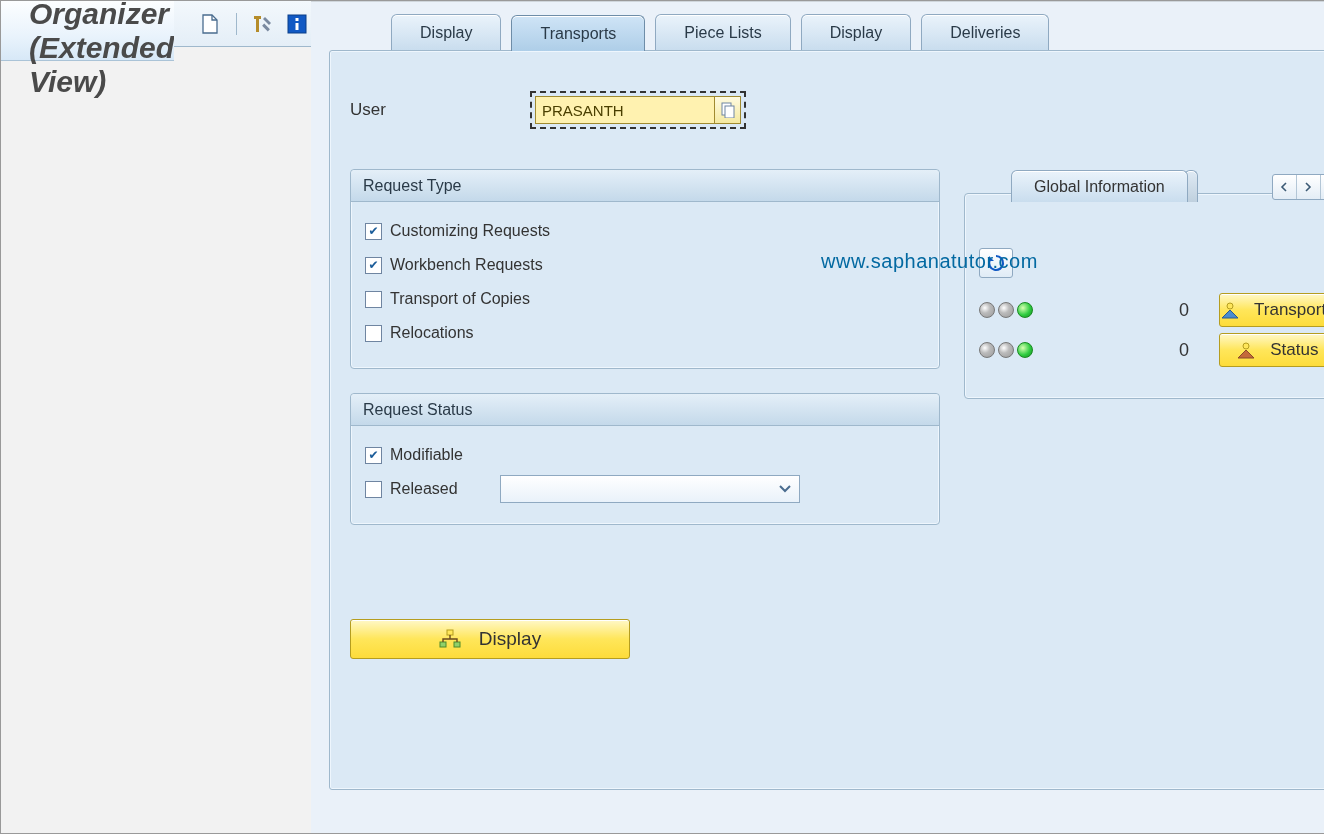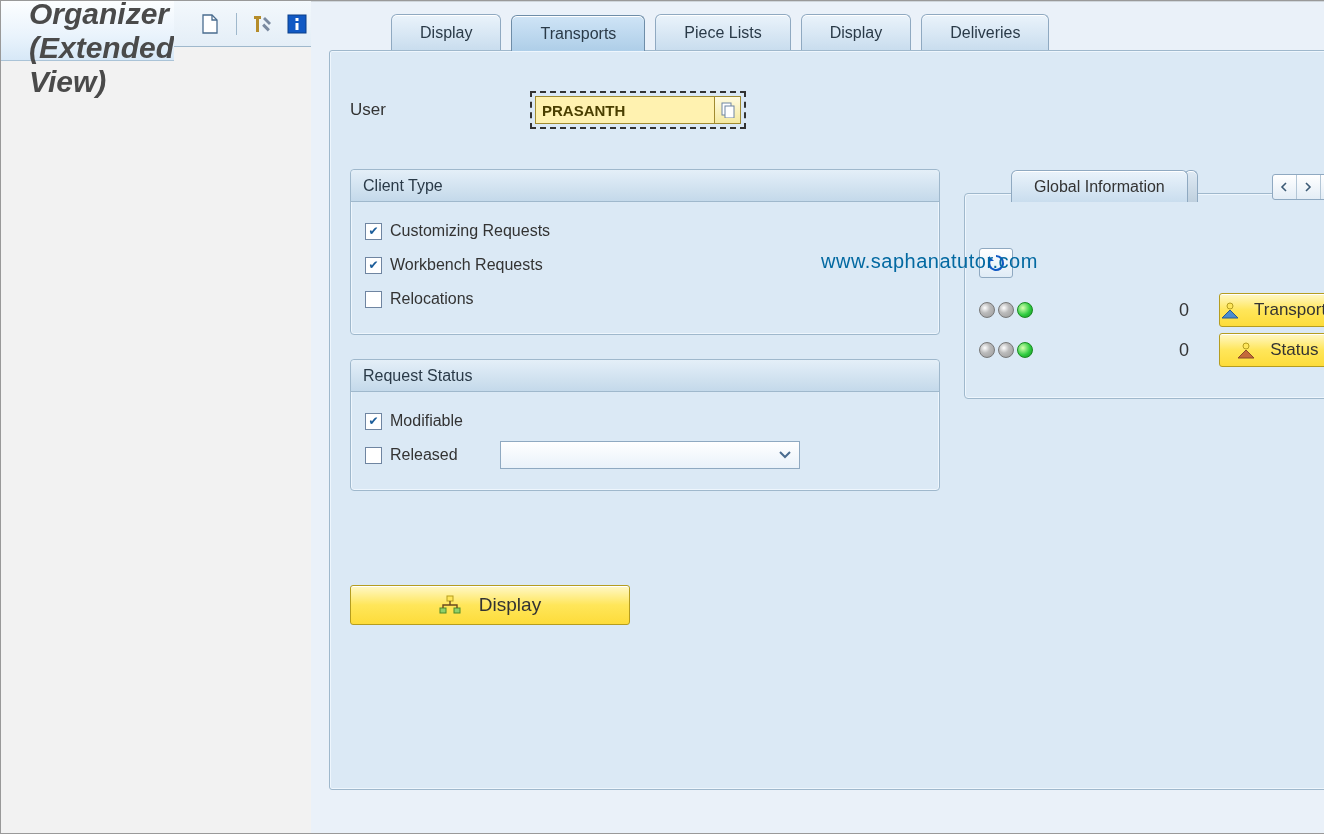--- a/index.html
+++ b/index.html
@@ -127,21 +127,21 @@
     padding: 3px;
     display: inline-flex;
   }
   .user-input {
     height: 28px;
     width: 180px;
     background: #fff2b0;
     border: 1px solid #a08a30;
     padding: 0 6px;
     font-size: 15px;
-    font-weight: bold;
+    font-weight: normal;
     color: #4a3f00;
   }
   .f4-btn {
     width: 26px;
     height: 28px;
     border: 1px solid #a08a30;
     border-left: none;
     background: linear-gradient(#fffbe0, #f5e9a0);
     display: inline-flex;
     align-items: center;
@@ -403,29 +403,33 @@
             </svg>
           </span>
         </span>
       </div>
 
       <div class="columns">
 
         <div class="left-col">
 
           <div class="groupbox">
-            <div class="gb-header">Client Type</div>
+            <div class="gb-header">Request Type</div>
             <div class="gb-body">
               <div class="chk-row">
                 <span class="sap-chk">✔</span>
                 <span>Customizing Requests</span>
               </div>
               <div class="chk-row">
                 <span class="sap-chk">✔</span>
                 <span>Workbench Requests</span>
+              </div>
+              <div class="chk-row">
+                <span class="sap-chk"></span>
+                <span>Transport of Copies</span>
               </div>
               <div class="chk-row">
                 <span class="sap-chk"></span>
                 <span>Relocations</span>
               </div>
             </div>
           </div>
 
           <div class="groupbox">
             <div class="gb-header">Request Status</div>

